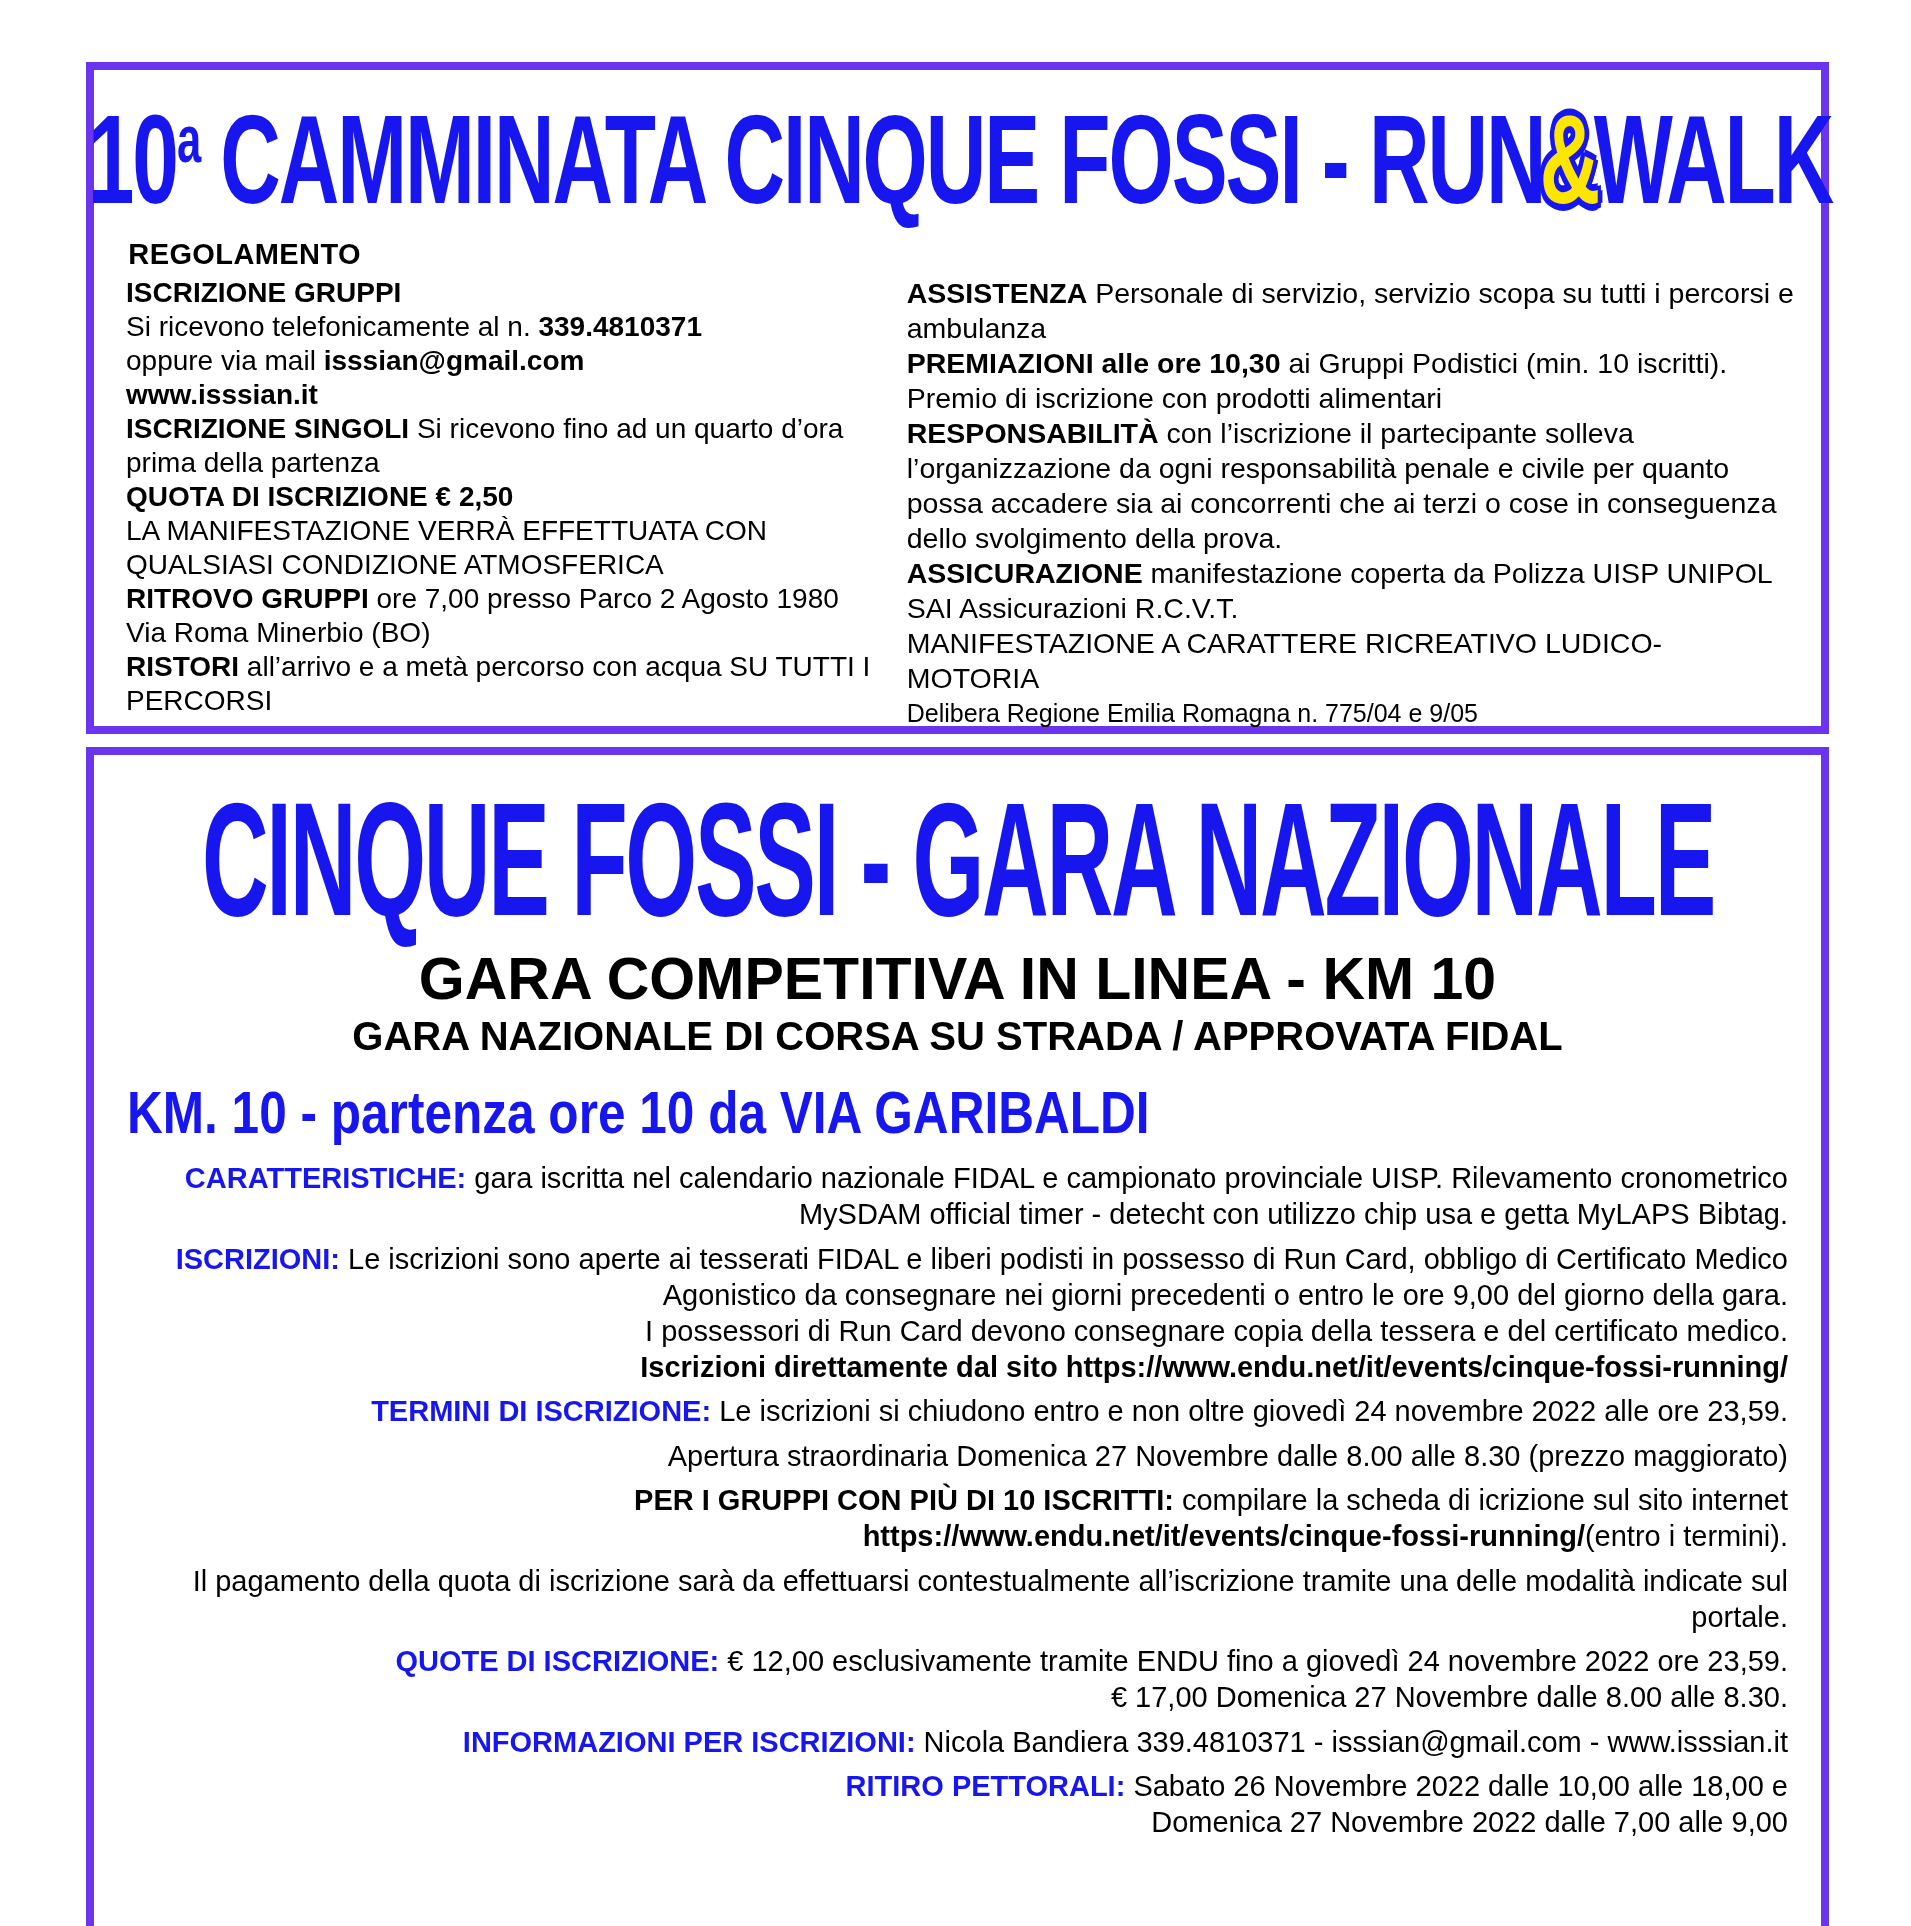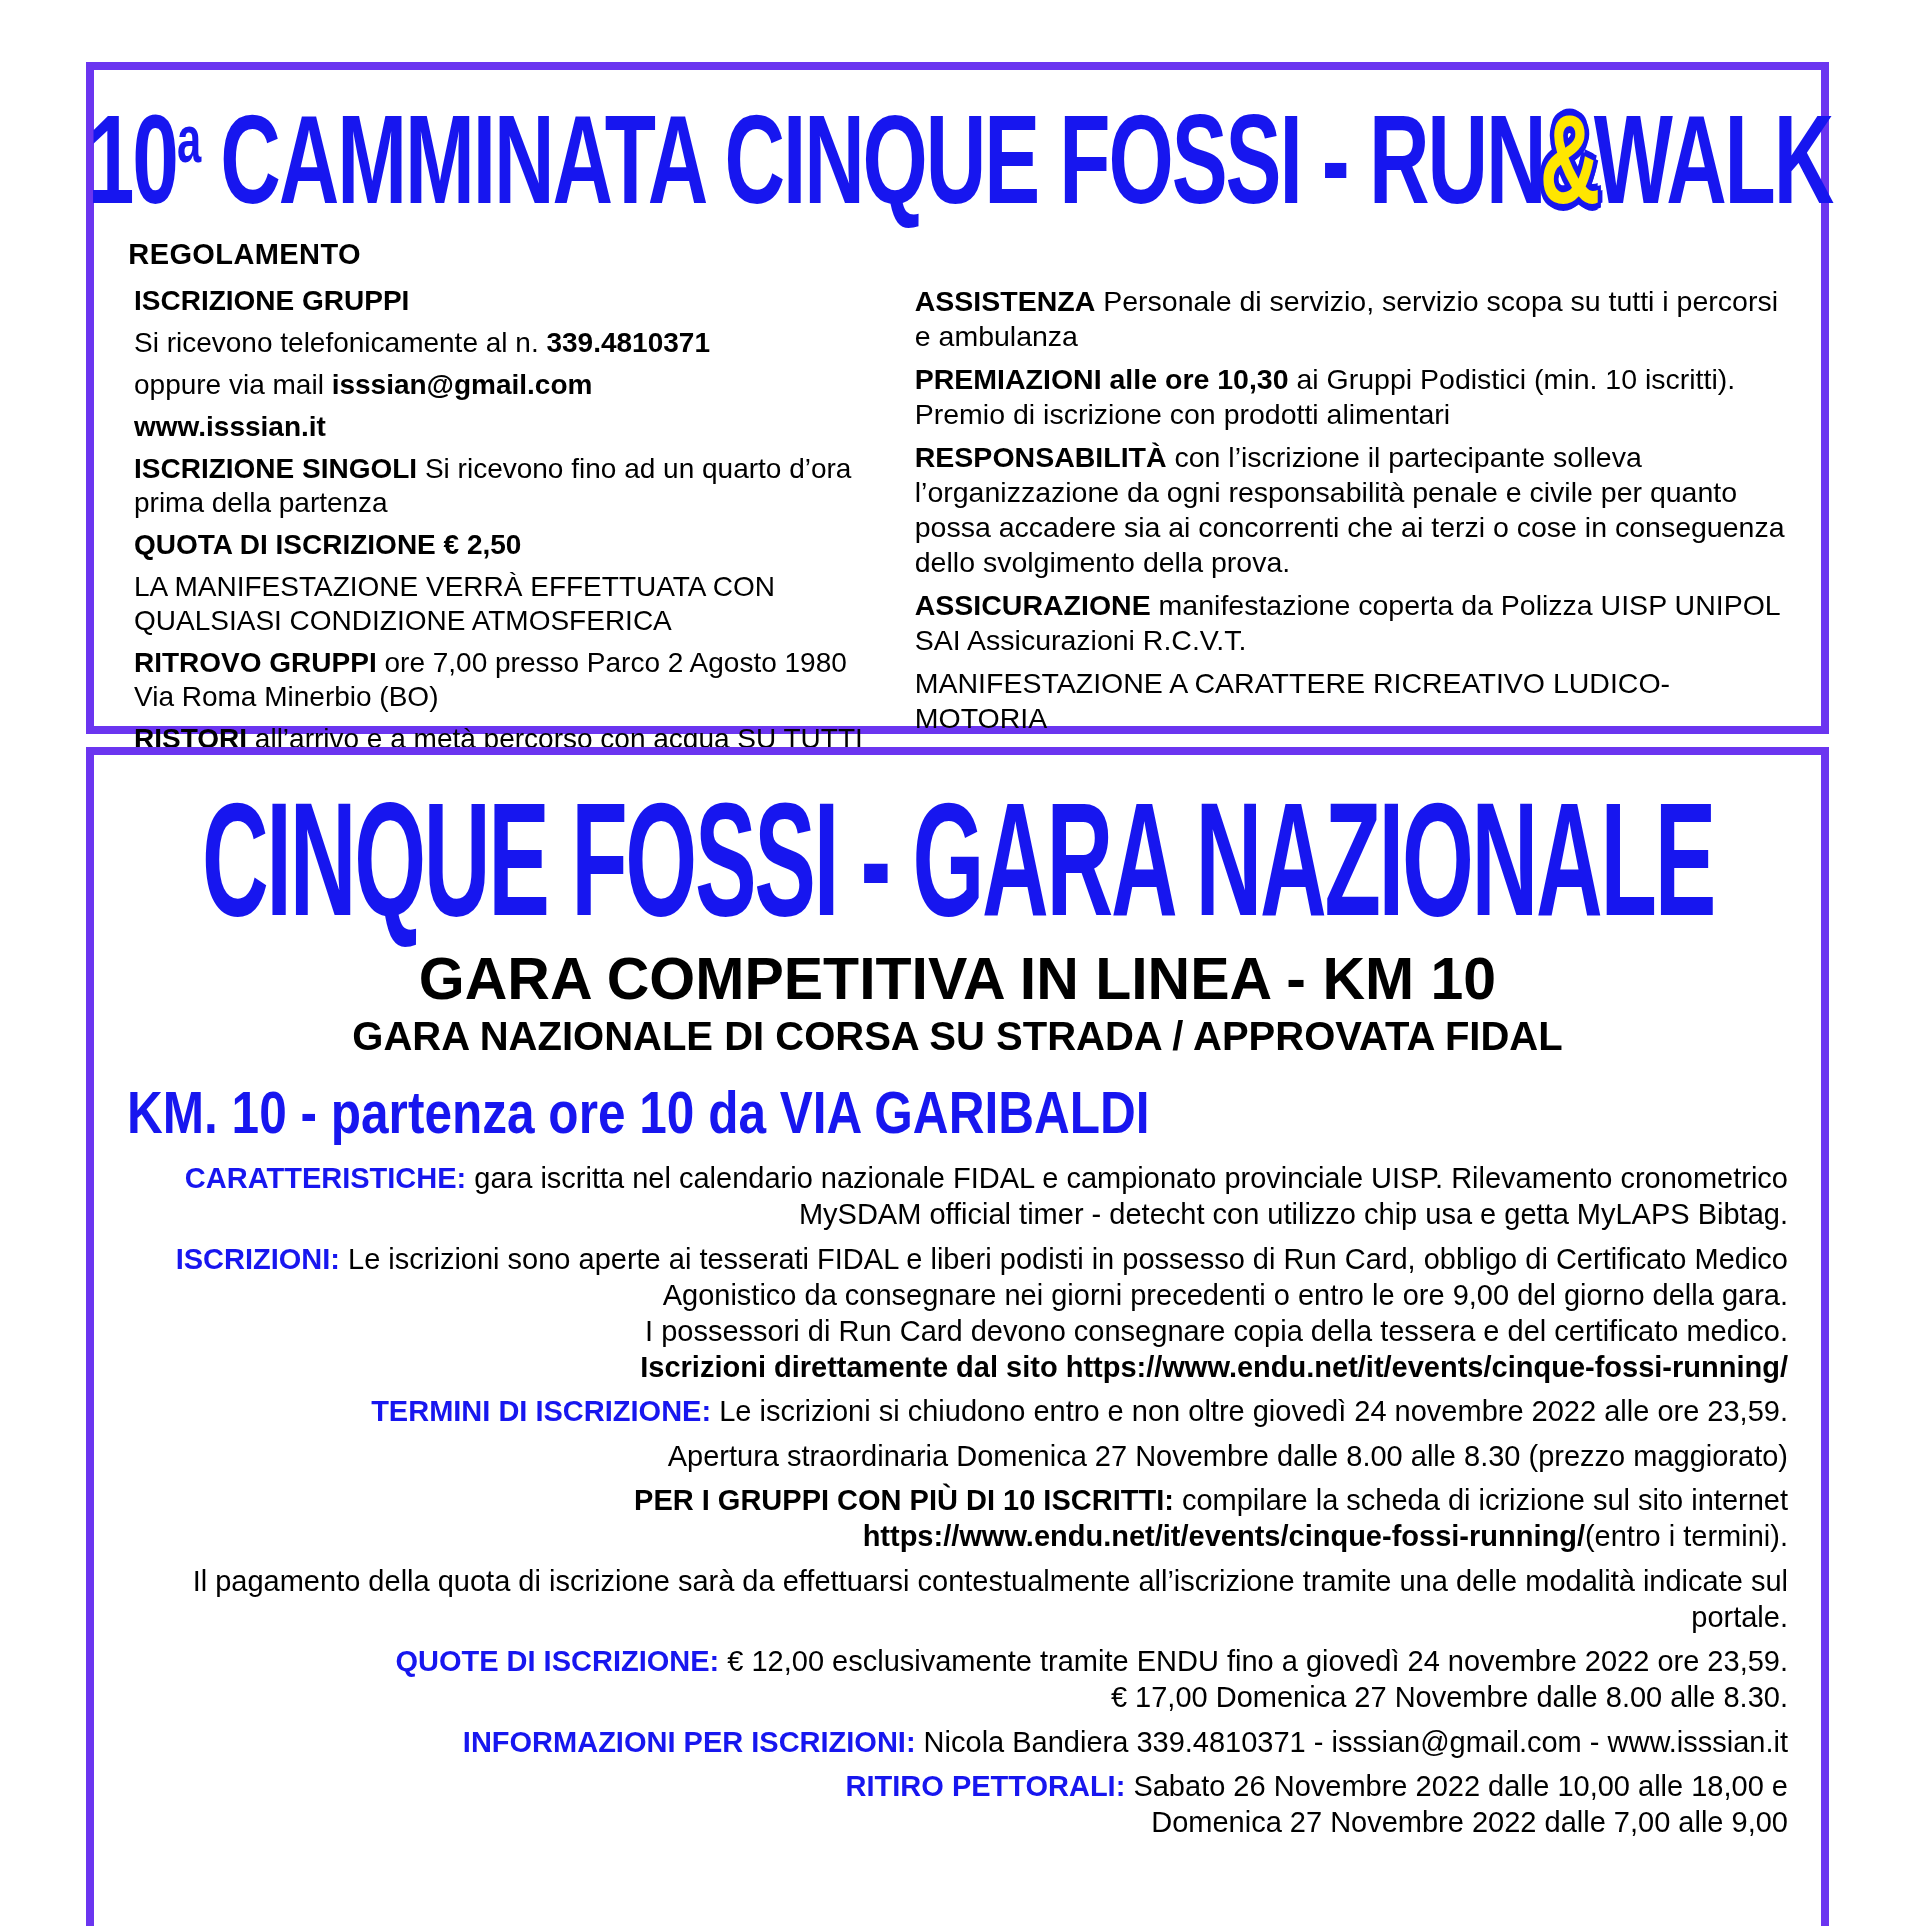--- a/index.html
+++ b/index.html
@@ -52,21 +52,21 @@
     display:inline-block;white-space:nowrap;color:var(--blue);font-weight:bold;
     font-size:59px;line-height:1.1;
     transform:scaleX(0.84);transform-origin:left top;
   }
 
   
   .rego{font-size:29px;font-weight:bold;margin:9.2px 0 5.4px 2.3px;letter-spacing:0.4px;}
   .cols{display:flex;gap:25px;margin-top:3.9px;}
   .colL{width:46%;font-size:28px;line-height:34px;}
   .colR{width:54%;font-size:28.5px;line-height:35px;}
-  .colL p,.colR p{margin:8px;}
+  .colL p,.colR p{margin:0;}
   .small{font-size:25px;}
 
   
   .b2{font-size:29px;line-height:36px;}
   .b2 p{margin:0 0 8.5px 0;text-align:right;}
   .b2 p.tight{margin:0;}
   .just{text-align:justify;}
   .ind1{padding-left:474px;}
   .ind2{padding-left:408px;}
   .b{font-weight:bold;}

